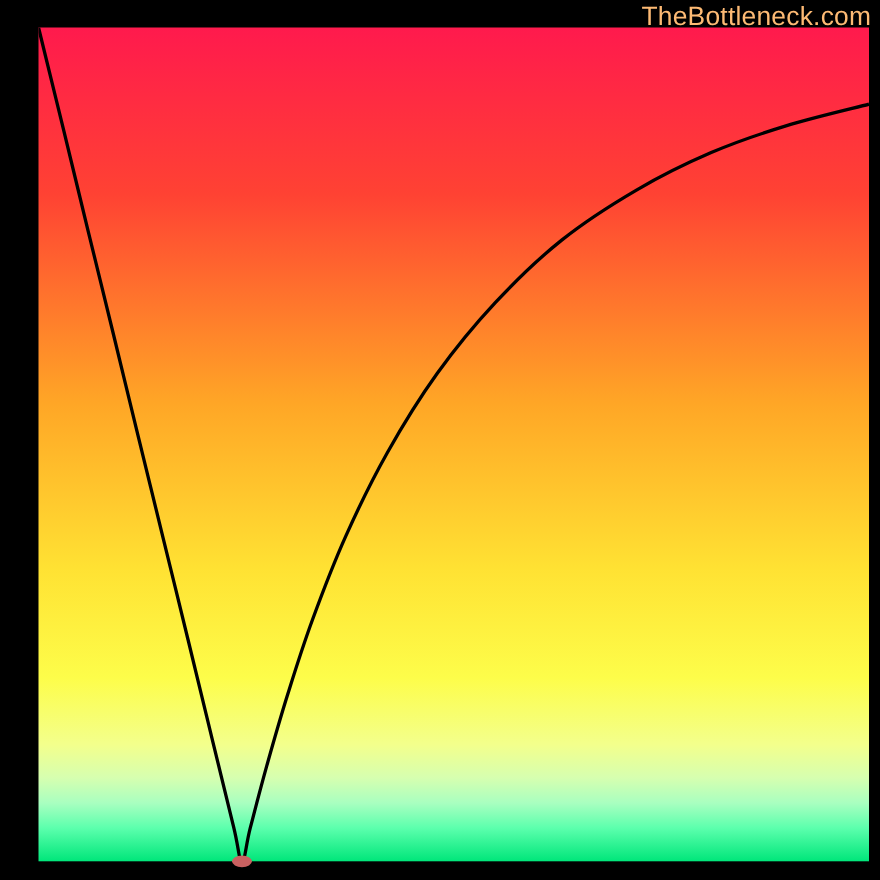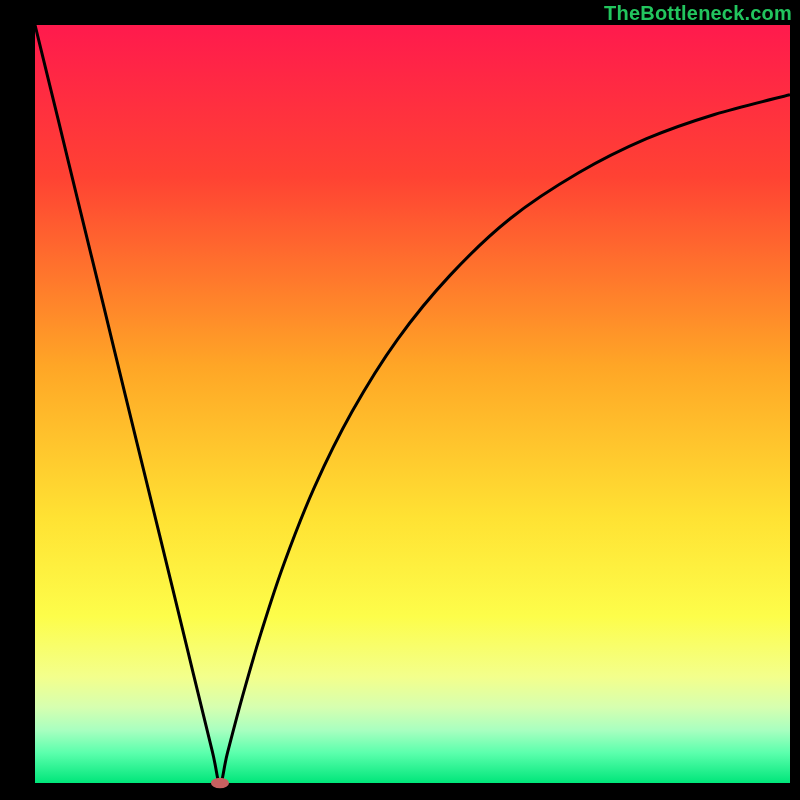--- a/index.html
+++ b/index.html
@@ -14,23 +14,23 @@
   .frame {
     position: relative;
     width: 800px;
     height: 800px;
     background: #000;
   }
   .attribution {
     position: absolute;
     top: 2px;
     right: 8px;
-    font-size: 20px;
-    font-weight: bold;
-    color: #22c55e;
+    font-size: 24px;
+    font-weight: normal;
+    color: #fdba74;
     letter-spacing: 0.2px;
     z-index: 10;
   }
   svg {
     display: block;
   }
 </style>
 </head>
 <body>
 

